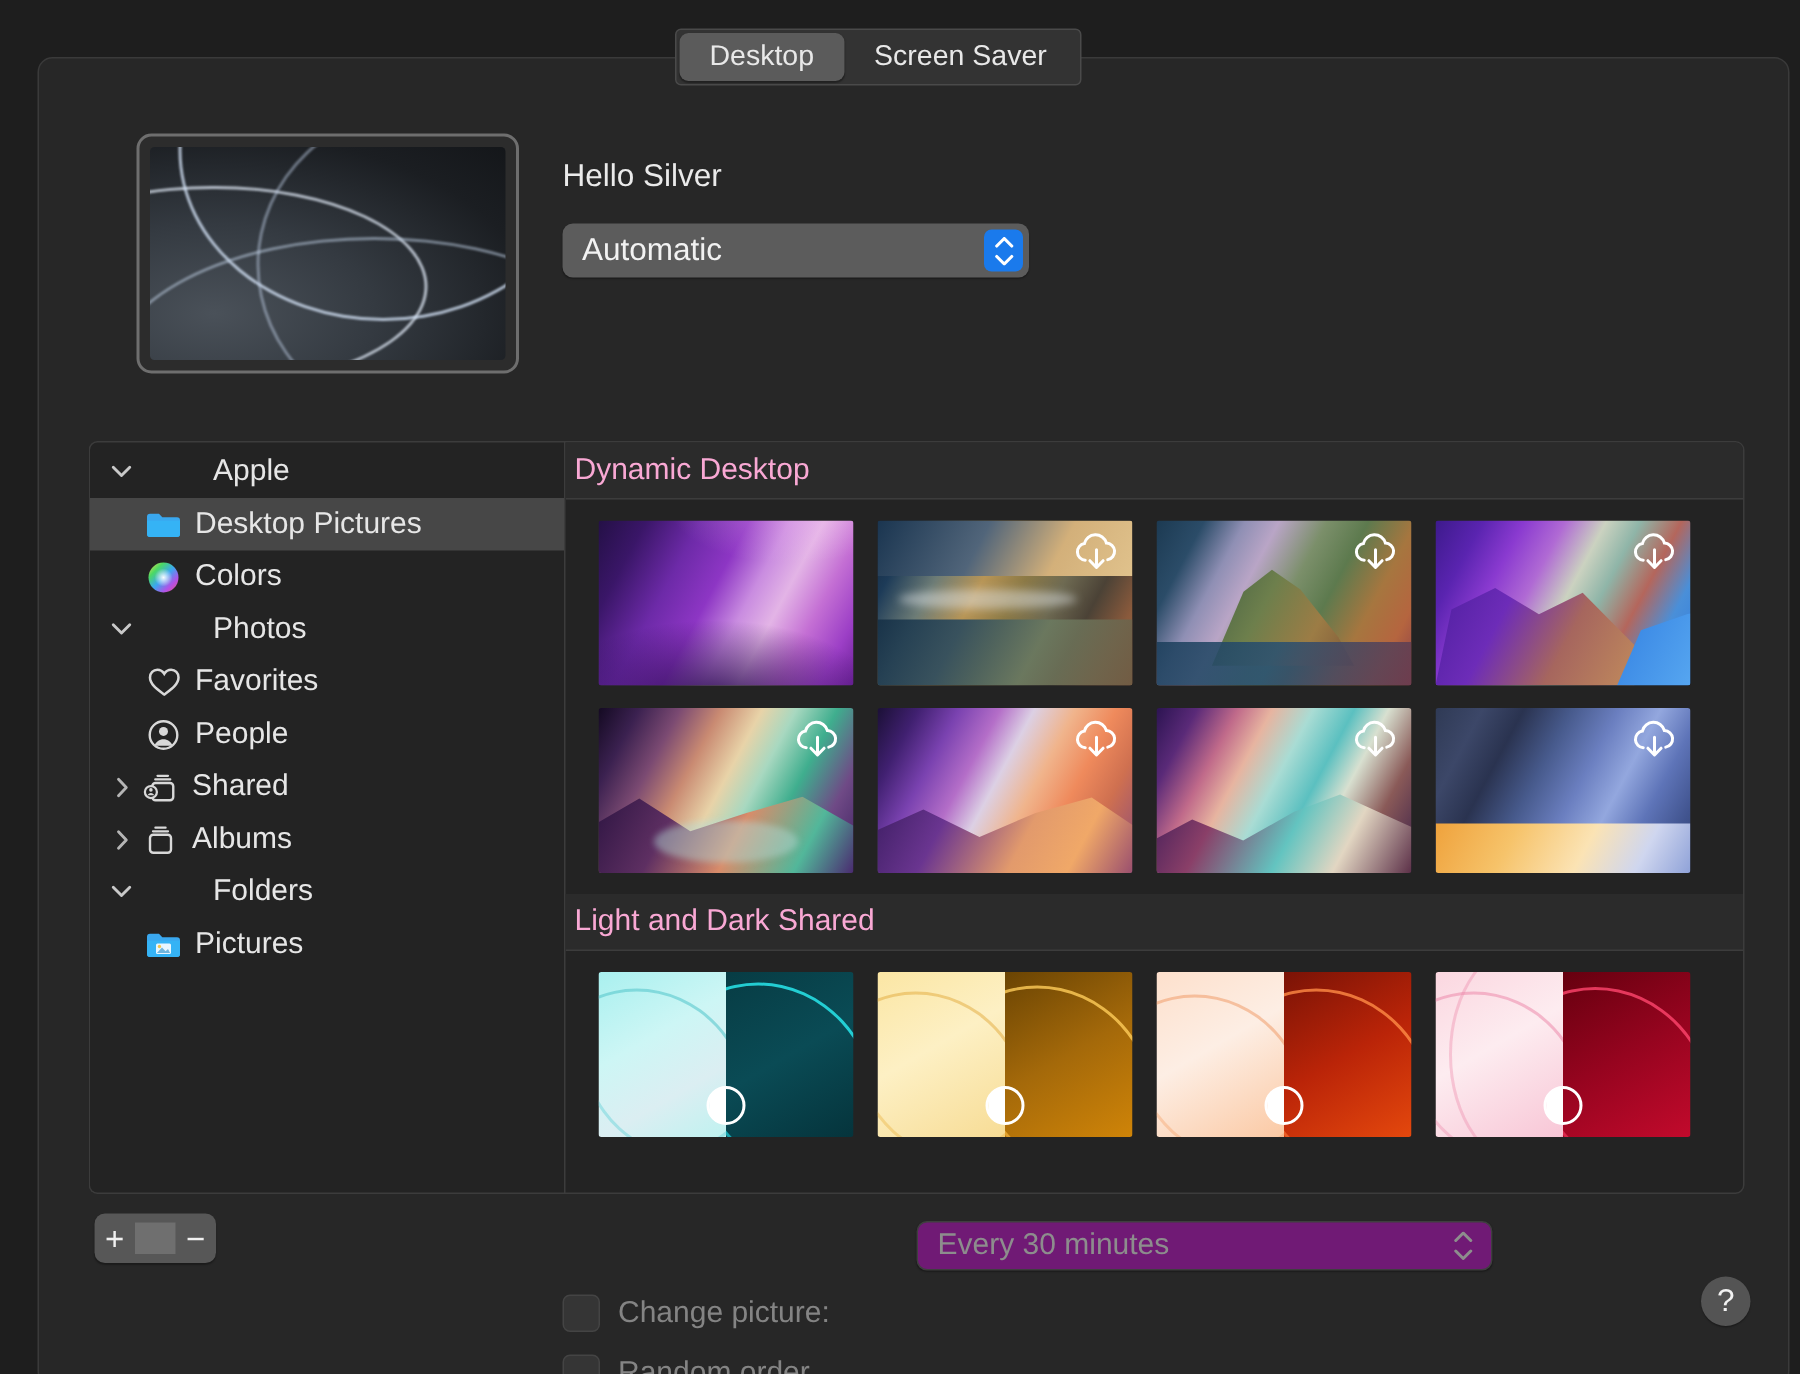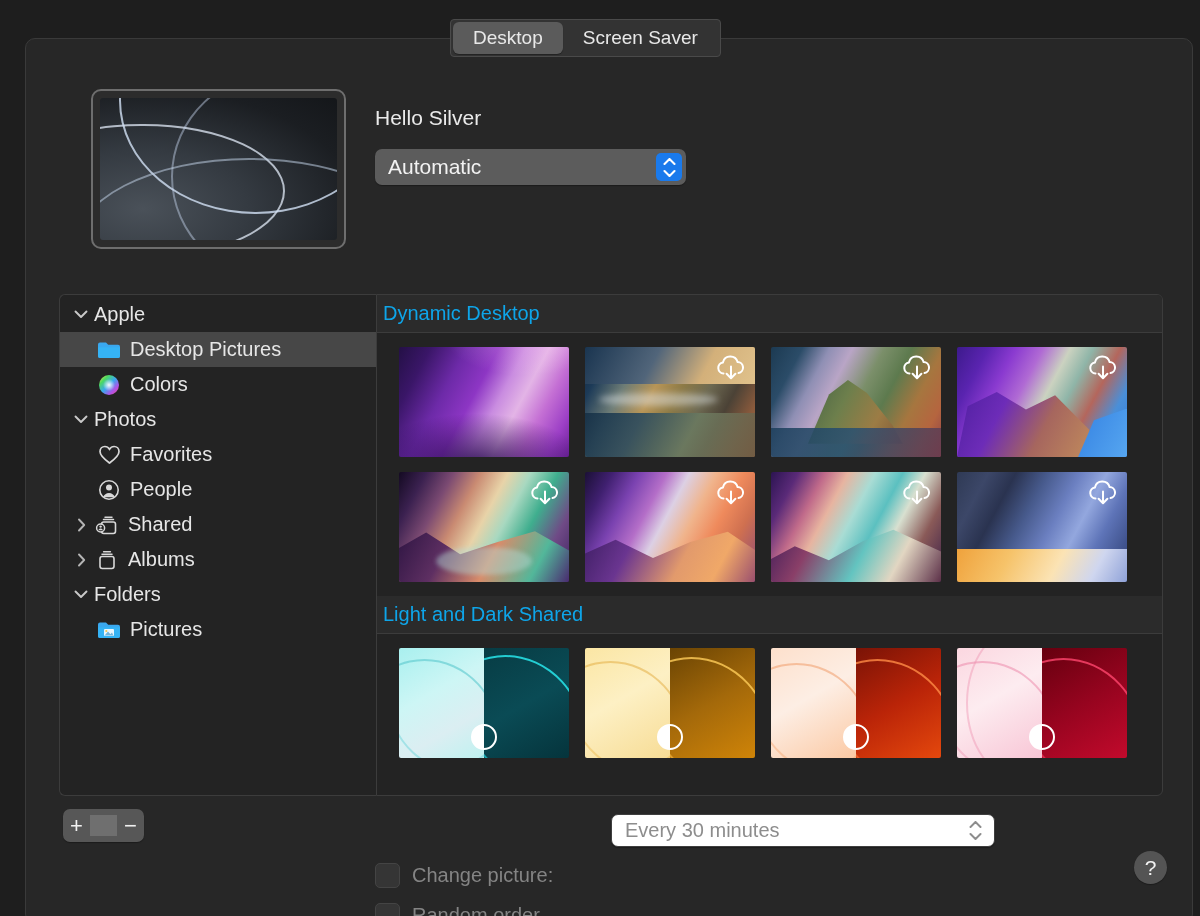--- a/index.html
+++ b/index.html
@@ -155,21 +155,21 @@
   .srow {
     display: flex;
     align-items: center;
     height: 35px;
     padding-right: 8px;
     font-size: 20px;
     color: #e6e6e6;
     cursor: default;
     white-space: nowrap;
   }
-  .srow.group { padding-left: 8px; }
+  .srow.group { padding-left: 8px; gap: 48px; }
   .srow.child { padding-left: 36px; }
   .srow.child.disc { padding-left: 8px; }
   .srow.selected { background: #474747; text-align: center; }
 
   .disc-tri {
     width: 26px;
     flex: 0 0 26px;
     display: flex;
     align-items: center;
     justify-content: center;
@@ -197,21 +197,21 @@
     border: 1px solid #3c3c3c;
     border-radius: 0 6px 6px 0;
     overflow: hidden;
   }
   .sec-header {
     height: 38px;
     display: flex;
     align-items: center;
     padding-left: 6px;
     font-size: 20px;
-    color: #0ea5e9;
+    color: #f9a8d4;
     background: #2b2b2b;
     border-bottom: 1px solid #3c3c3c;
   }
   .sec-body {
     padding: 14px 0 14px 0;
     display: flex;
     flex-wrap: wrap;
     gap: 15px 16px;
     padding-left: 22px;
   }
@@ -292,21 +292,21 @@
     margin-right: 12px;
   }
   .cb-label { font-size: 20px; color: #848484; }
 
   .popup-interval {
     left: 611px;
     top: 814px;
     width: 384px;
     height: 33px;
     padding-left: 13px;
-    background: #ffffff;
+    background: #701a75;
     border: 1px solid #3f3f3f;
     gap: 40px;
   }
   .popup-interval .popup-label {
     font-size: 20px;
     color: #8d8d8d;
     flex: 1;
   }
   .stepper-dim {
     width: 22px;

